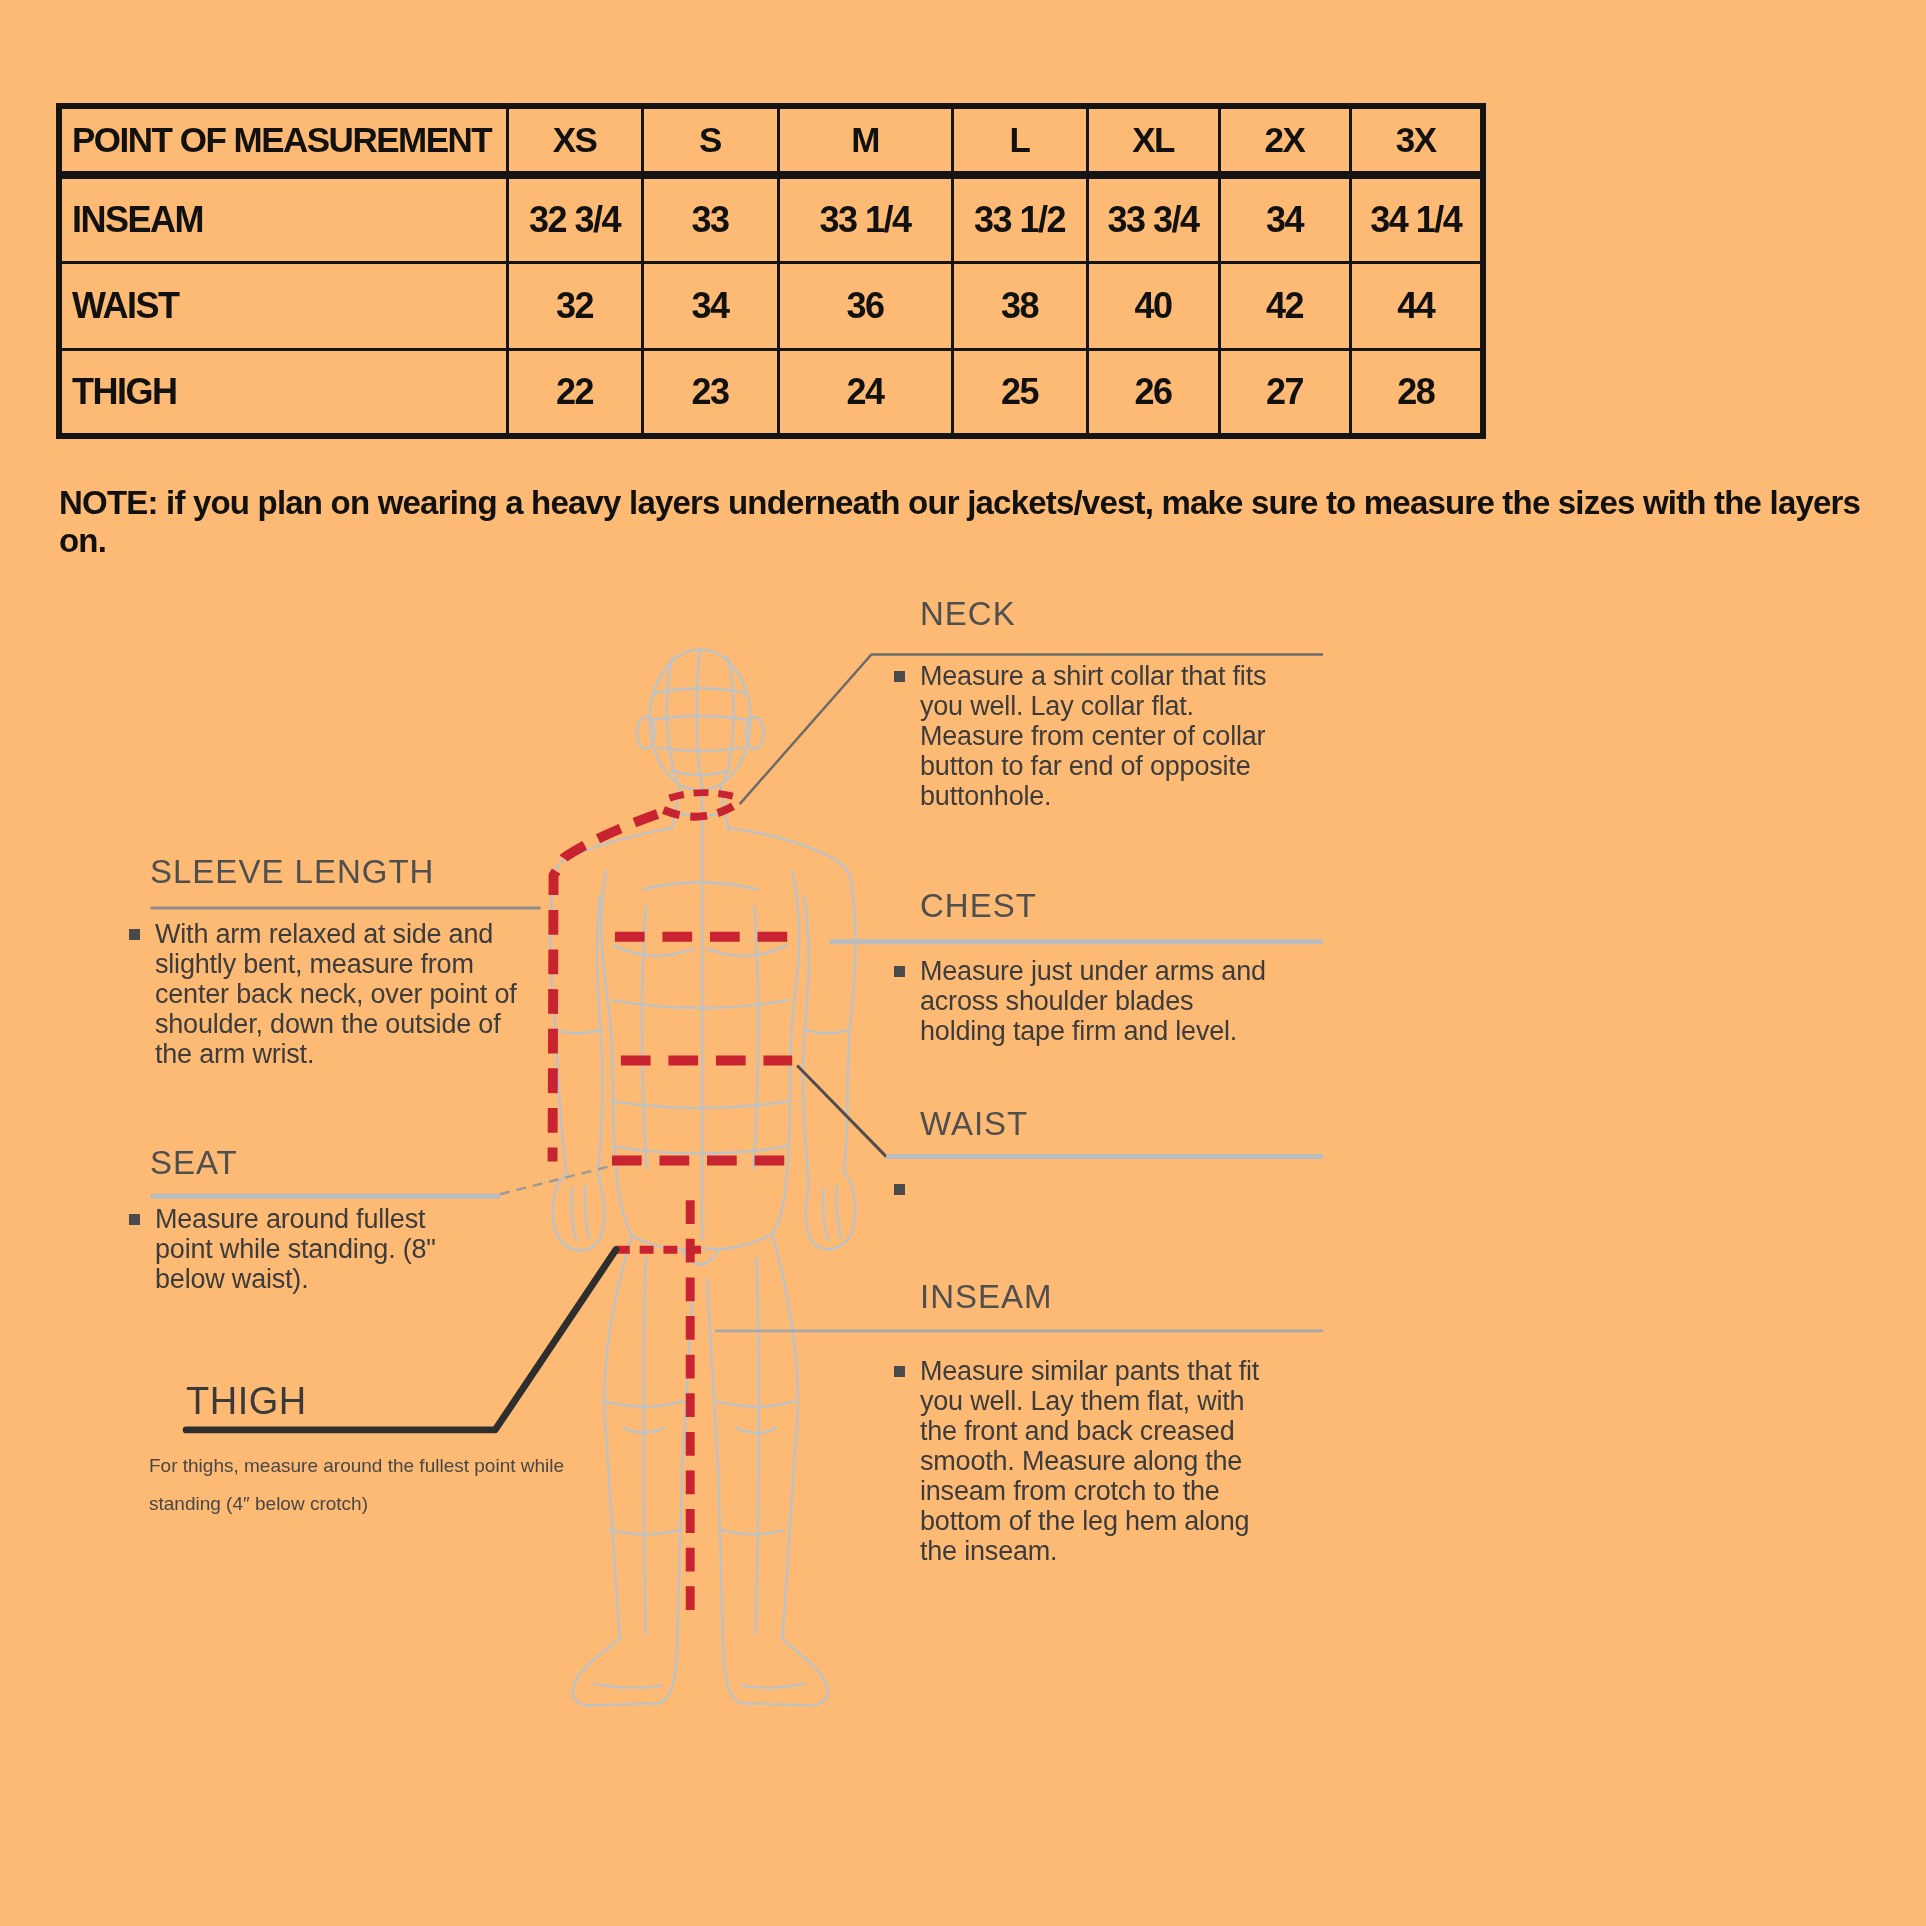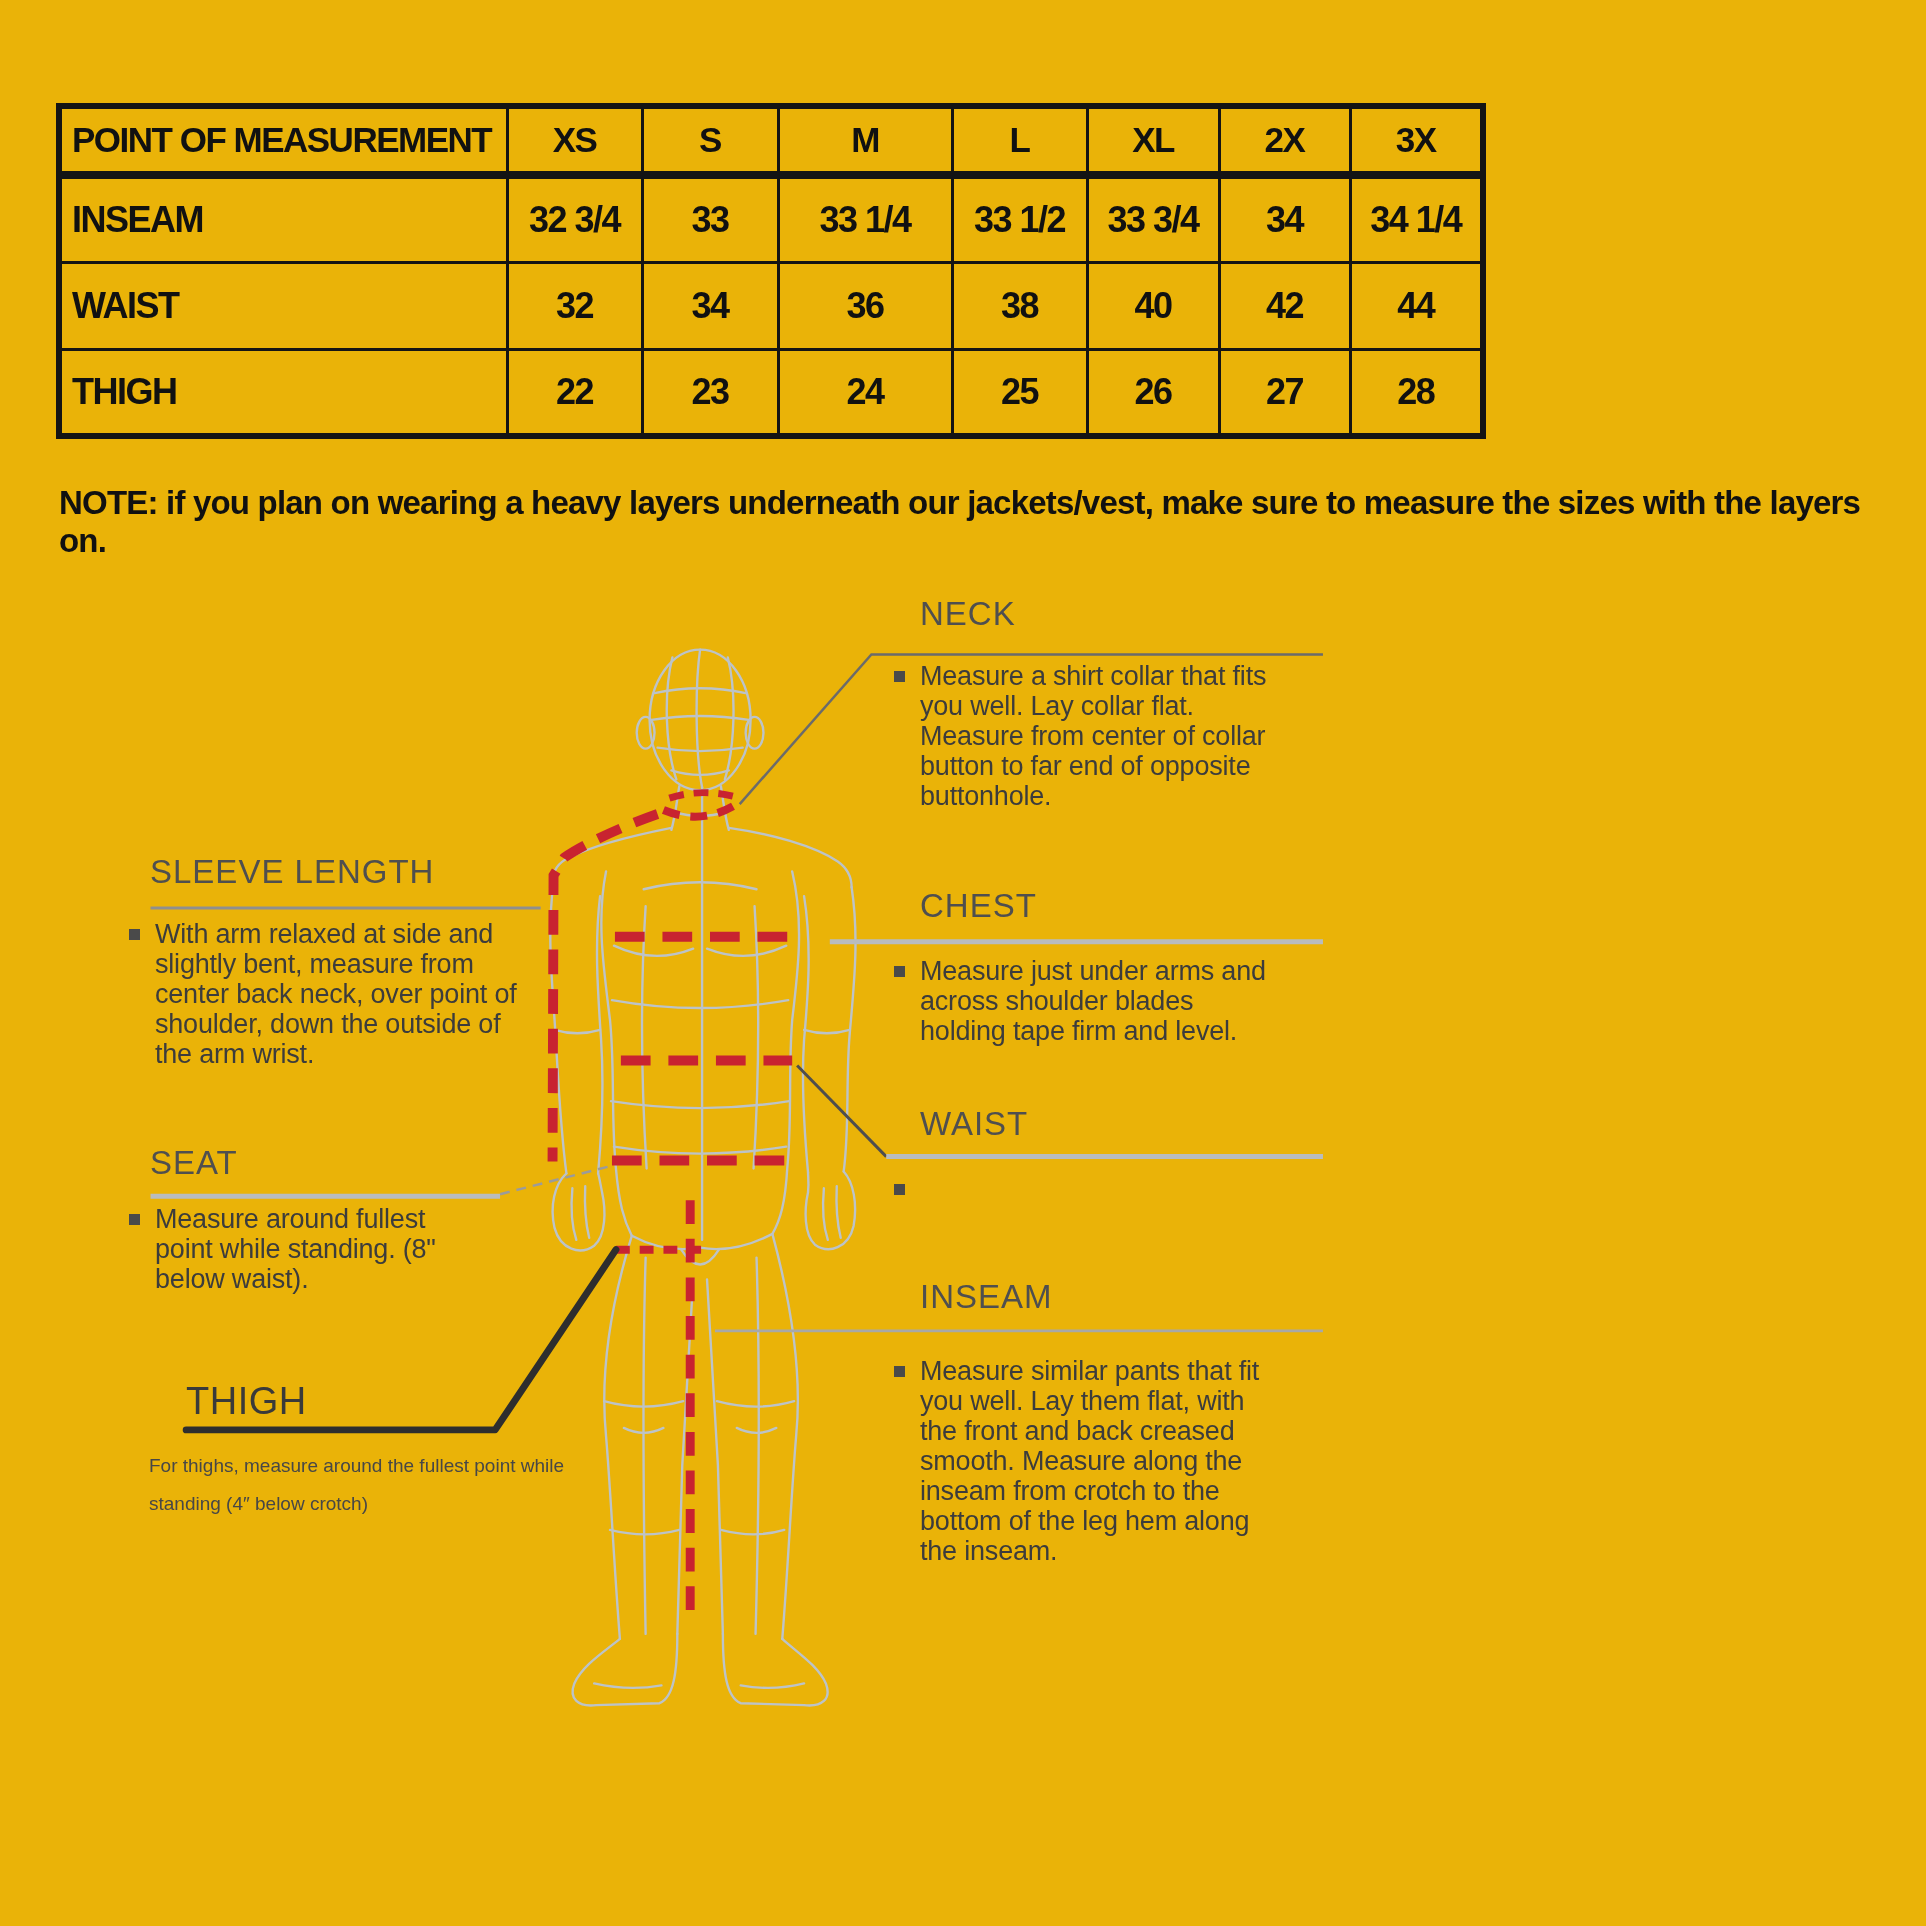--- a/index.html
+++ b/index.html
@@ -1,17 +1,17 @@
 <!DOCTYPE html>
 <html><head>
 <meta charset="utf-8">
 <style>
   html,body{margin:0;padding:0;background:#ffffff;}
   .page{
-    position:relative;width:1927px;height:1927px;background:#eab308;overflow:hidden;
+    position:relative;width:1927px;height:1927px;background:#fdba74;overflow:hidden;
     font-family:"Liberation Sans","DejaVu Sans",sans-serif;color:#1a1a1a;
   }
   
   .size-table{
     position:absolute;left:56px;top:103px;width:1426px;
     border-collapse:collapse;table-layout:fixed;
     border:6px solid #141414;
   }
   .size-table th,.size-table td{
     border:3px solid #141414;

